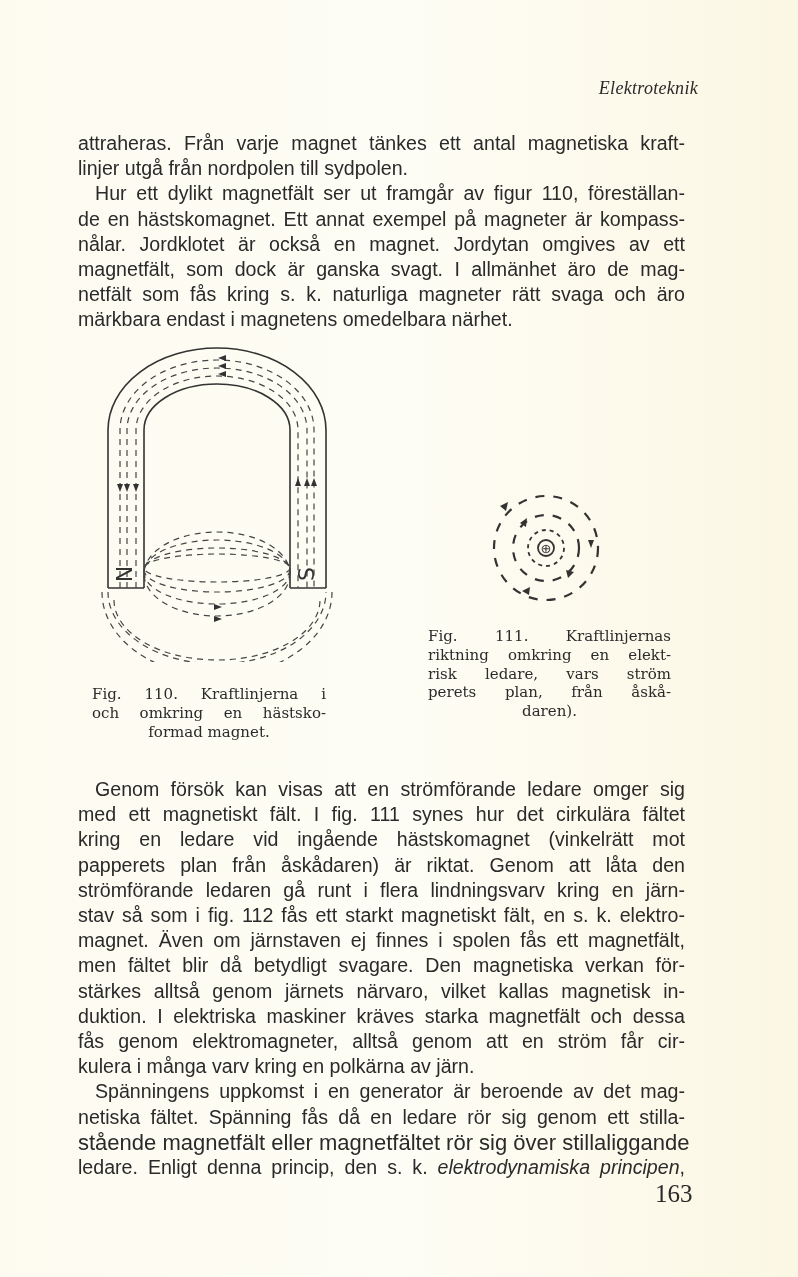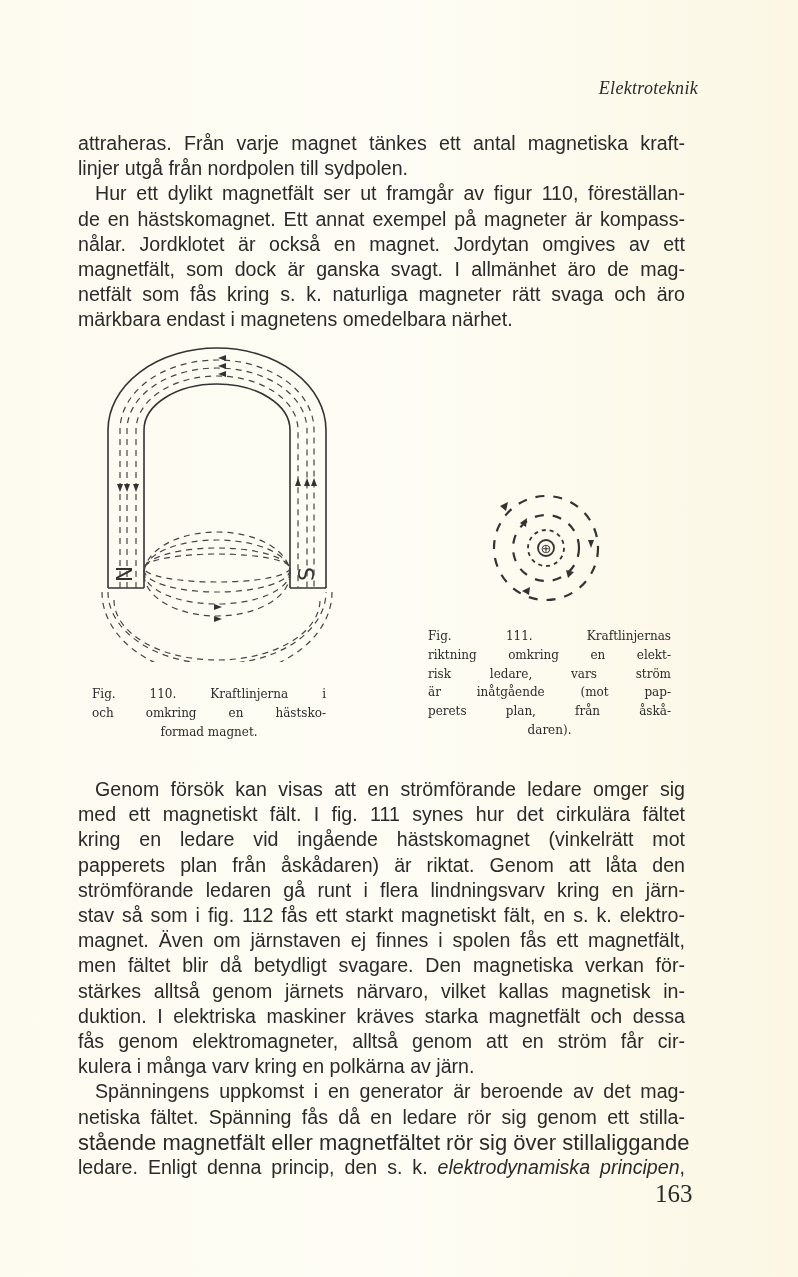--- a/index.html
+++ b/index.html
@@ -23,21 +23,21 @@
   }
   .indent { text-indent:17px; }
   .line { display:block; text-align:justify; text-align-last:justify; white-space:nowrap; }
   .line.last { text-align-last:left; }
   .small { font-size:22px; }
   #block1 { top:131px; }
   #block2 { top:777px; }
   .fig110 { position:absolute; left:100px; top:342px; width:235px; height:320px; }
   .fig111 { position:absolute; left:470px; top:478px; width:165px; height:125px; }
   .caption {
-    position:absolute; font-family:"DejaVu Serif", serif; font-size:12px; line-height:18.8px;
+    position:absolute; font-family:"DejaVu Serif", serif; font-size:15px; line-height:18.8px;
     color:#2b2b2b;
   }
   .caption .line { white-space:nowrap; }
   #cap110 { left:92px; top:685px; width:234px; }
   #cap111 { left:428px; top:627px; width:243px; }
   .page-number {
     position:absolute; left:655px; top:1180px;
     font-family:"Liberation Serif", serif; font-size:25px;
   }
   em { font-style:italic; }
@@ -121,21 +121,20 @@
       <polygon points="118,62 124,62 121,70"></polygon>
       <polygon points="96,92 104,94 98,100"></polygon>
       <polygon points="52,113 60,109 59,117"></polygon>
     </g>
   </svg>
 
   <div class="caption" id="cap111">
     <span class="line">Fig. 111. Kraftlinjernas</span>
     <span class="line">riktning omkring en elekt-</span>
     <span class="line">risk ledare, vars ström</span>
-    <span class="line">är inåtgående (mot pap-</span>
     <span class="line">perets plan, från åskå-</span>
     <span class="line last" style="text-align-last:center">daren).</span>
   </div>
 
   <div class="text-block" id="block2">
     <span class="line" style="padding-left:17px">Genom försök kan visas att en strömförande ledare omger sig</span>
     <span class="line">med ett magnetiskt fält. I fig. 111 synes hur det cirkulära fältet</span>
     <span class="line">kring en ledare vid ingående hästskomagnet (vinkelrätt mot</span>
     <span class="line">papperets plan från åskådaren) är riktat. Genom att låta den</span>
     <span class="line">strömförande ledaren gå runt i flera lindningsvarv kring en järn-</span>

